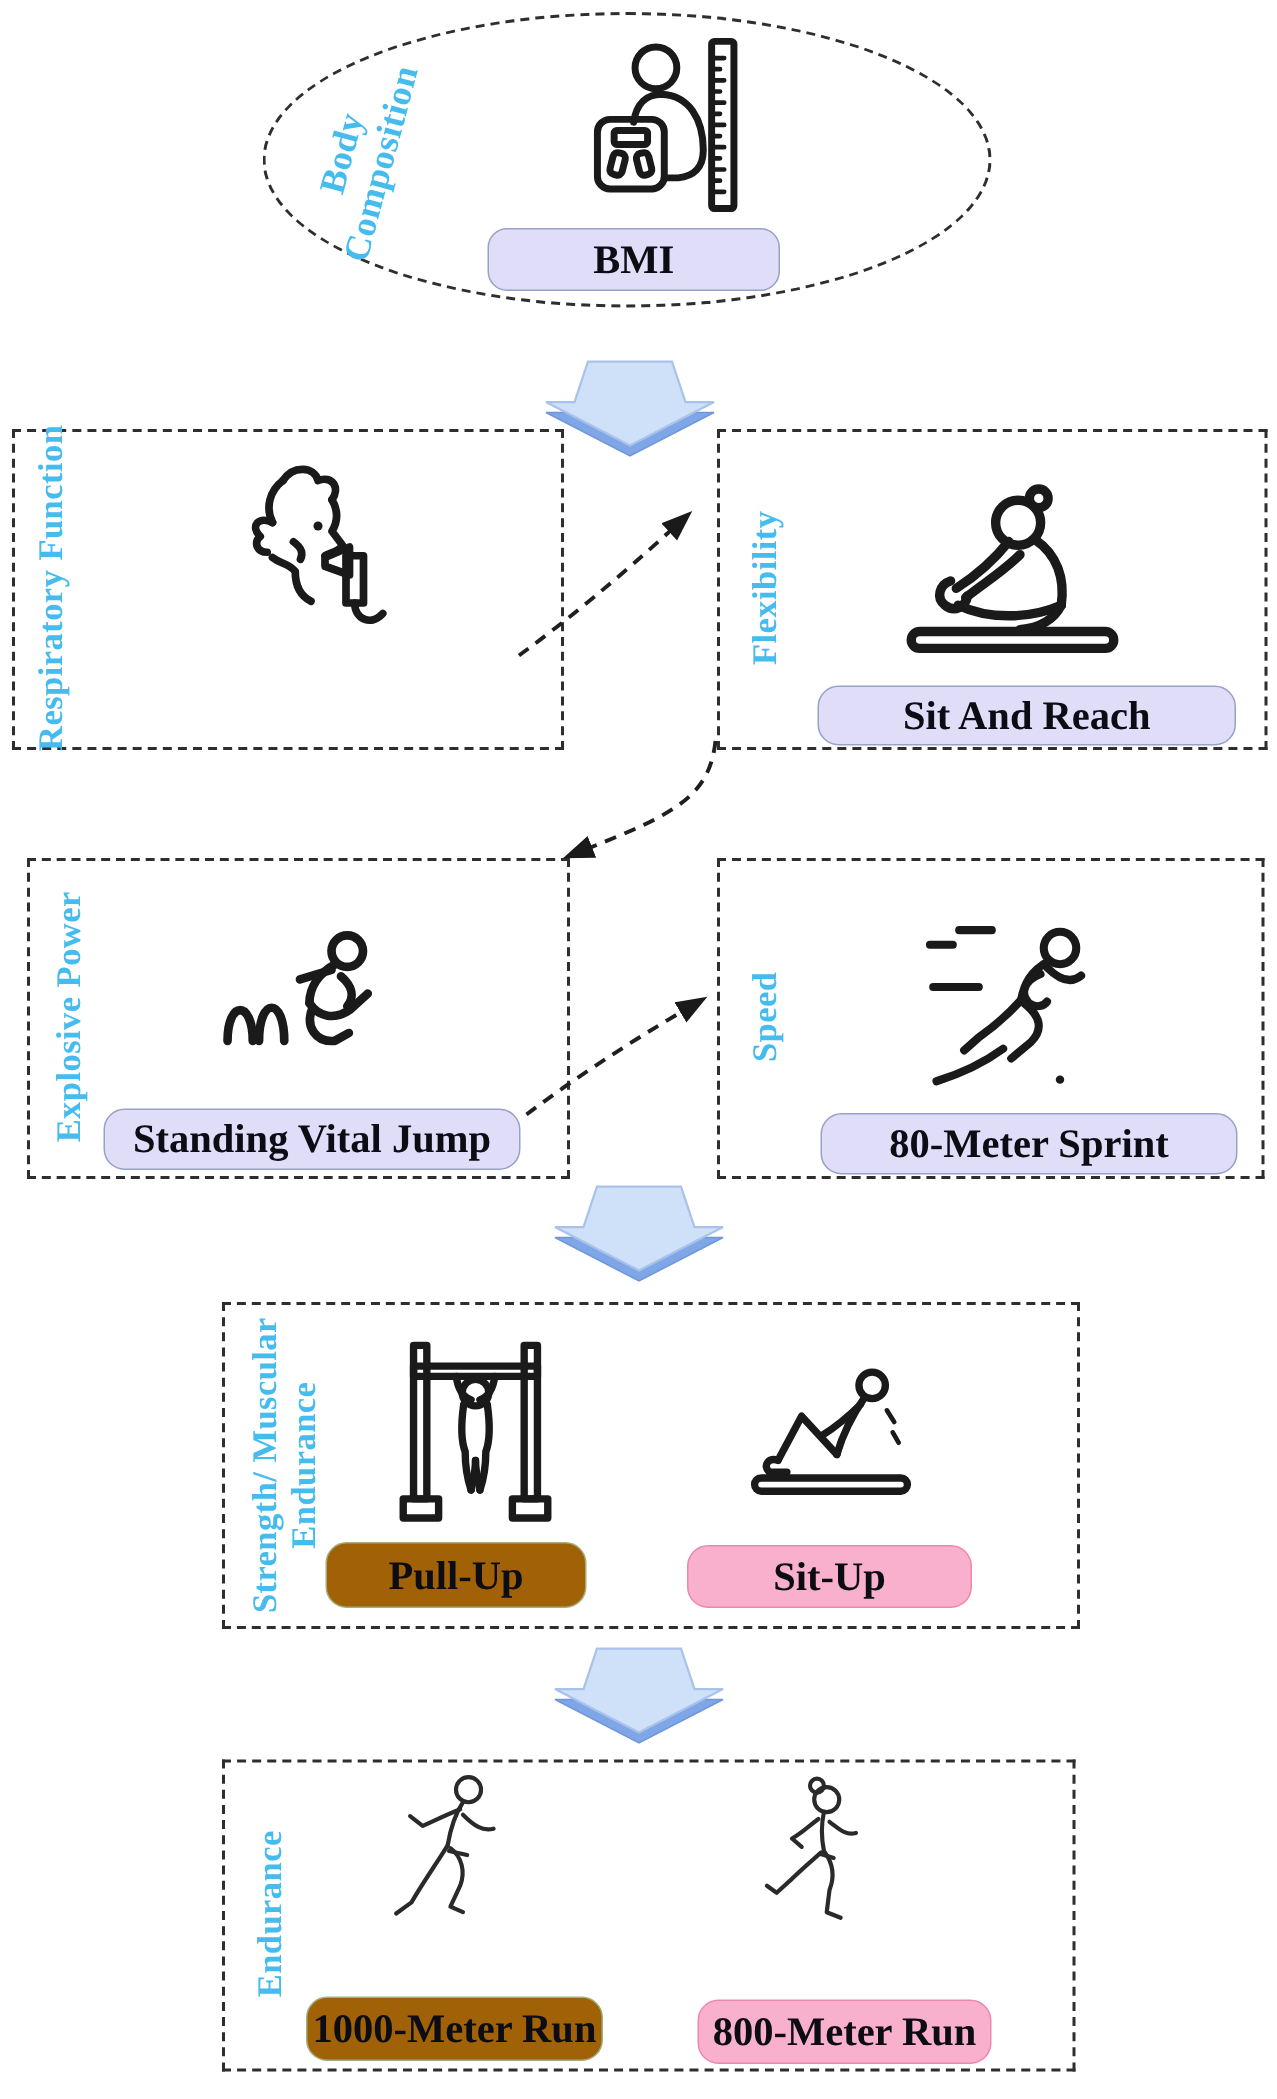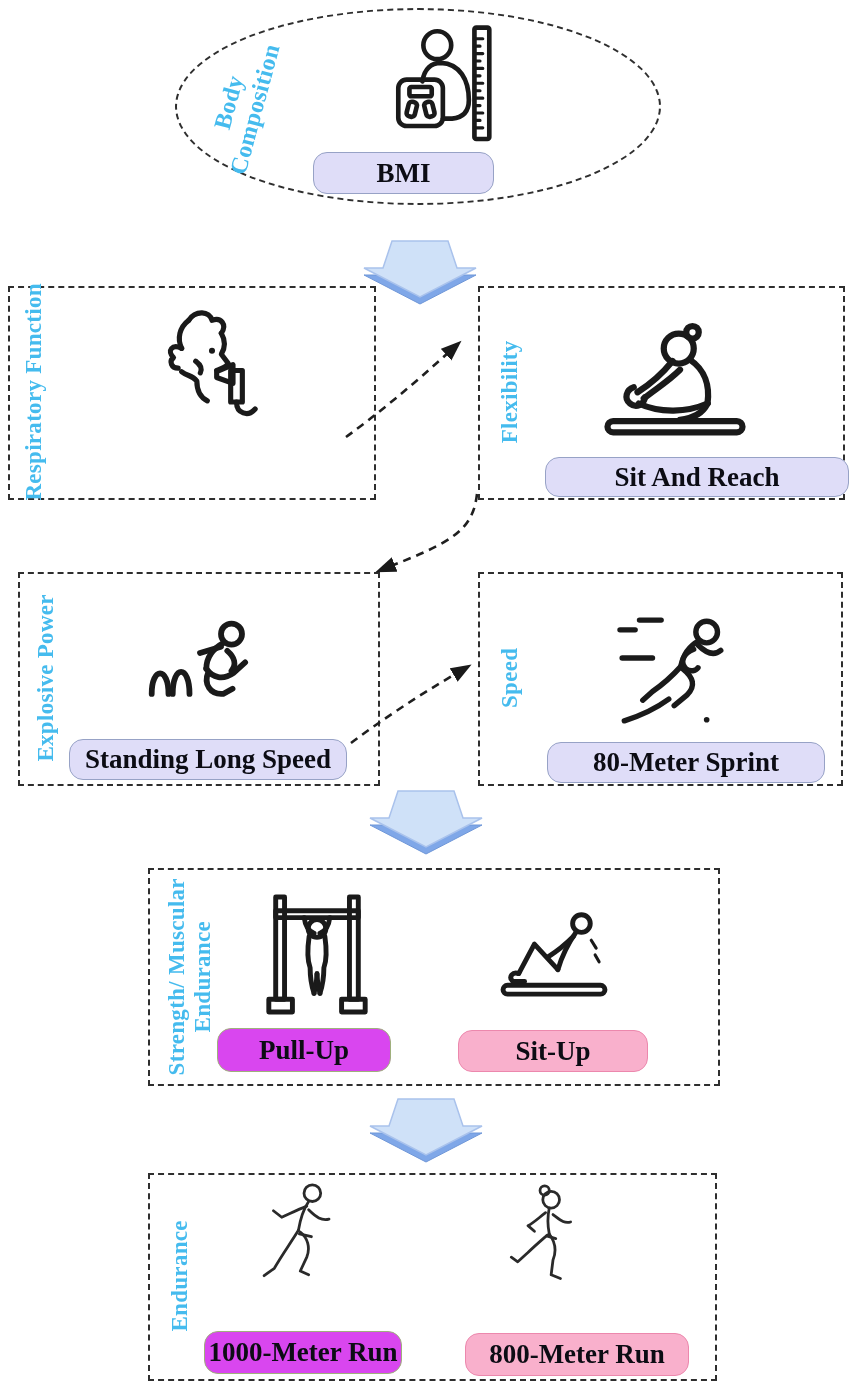--- a/index.html
+++ b/index.html
@@ -17,21 +17,21 @@
     position:absolute;color:#45bbee;font-weight:700;text-align:center;line-height:1.12;
     font-size:23px;transform:rotate(-90deg);letter-spacing:.3px;white-space:nowrap;
   }
   .vlabel .ln{display:block;white-space:nowrap;}
   .bc-label{transform:rotate(-75deg);font-size:24px;}
   .badge{
     position:absolute;display:flex;align-items:center;justify-content:center;
     border-radius:14px;box-sizing:border-box;color:#0c0c14;font-weight:700;font-size:27px;
   }
   .badge.lavender{background:#dfddf8;border:1.6px solid #97a2c6;}
-  .badge.green{background:#d946ef;border:1.6px solid #9fb07c;}
+  .badge.green{background:#a16207;border:1.6px solid #9fb07c;}
   .badge.pink{background:#f9b0cc;border:1.6px solid #ec88ad;}
   .icon{position:absolute;}
   .icon svg{width:100%;height:100%;}
   .stroke{fill:none;stroke:#1a1a1a;stroke-linecap:round;stroke-linejoin:round;}
   .thin{fill:none;stroke:#2a2a2a;stroke-linecap:round;stroke-linejoin:round;}
   .blue-arrow{position:absolute;width:116px;height:66px;}
   #connector-overlay{position:absolute;left:0;top:0;width:851px;height:1399px;pointer-events:none;}
 </style>
 </head>
 <body>
@@ -50,21 +50,21 @@
           <path stroke-width="3.4" d="M96 18h9M96 26h6M96 34h9M96 42h6M96 50h9M96 58h6M96 66h9M96 74h6M96 82h9M96 90h6M96 98h9M96 106h6M96 114h9"></path>
           <circle cx="56" cy="25" r="15"></circle>
           <path d="M40 64 C42 50 50 44 60 44 C80 45 90 62 90 84 C90 97 83 103 72 104 L62 104"></path>
           <rect x="14" y="62" width="48" height="50" rx="9"></rect>
           <rect x="26" y="70" width="24" height="10" rx="2"></rect>
           <rect x="24" y="86" width="9" height="16" rx="3.5" transform="rotate(14 28.5 94)"></rect>
           <rect x="43" y="86" width="9" height="16" rx="3.5" transform="rotate(-14 47.5 94)"></rect>
         </g>
       </svg>
     </div>
-    <div class="badge lavender" style="left:136px;top:142px;width:181px;height:42px;">
+    <div class="badge lavender" style="left:148px;top:142px;width:195px;height:42px;border-radius:13px;">
       <span>BMI</span>
     </div>
   </div>
 
   <svg class="blue-arrow" style="left:362px;top:240px;" viewBox="0 0 116 66">
     <polygon points="30,1 86,1 95,28 114,28 58,57 2,28 21,28" transform="translate(0,7)" fill="#7fa7e8" stroke="#6f97d8" stroke-width="1"></polygon>
     <polygon points="30,1 86,1 95,28 114,28 58,57 2,28 21,28" fill="#cfe1f8" stroke="#a9c2ec" stroke-width="1.5"></polygon>
   </svg>
 
   <div class="dashed-box" style="left:8px;top:286px;width:368px;height:214px;">
@@ -97,21 +97,21 @@
           <circle cx="74" cy="13" r="5"></circle>
           <path d="M72 35 C84 43 88 56 86 70"></path>
           <path d="M58 36 C50 46 41 54 30 61"></path>
           <path d="M64 43 C55 52 45 58 35 66"></path>
           <path d="M27 57 C21 59 19 66 24 70 C29 74 35 71 36 65"></path>
           <path d="M86 70 C70 77 48 78 31 70"></path>
           <path d="M86 70 C82 78 74 82 64 83"></path>
         </g>
       </svg>
     </div>
-    <div class="badge lavender" style="left:65px;top:169px;width:304px;height:40px;">
+    <div class="badge lavender" style="left:65px;top:169px;width:279px;height:40px;">
       <span>Sit And Reach</span>
     </div>
   </div>
 
   <div class="dashed-box" style="left:18px;top:572px;width:362px;height:214px;">
     <div class="vlabel" style="left:-69px;top:91px;width:190px;">Explosive Power</div>
     <div class="icon" style="left:105px;top:38px;width:150px;height:105px;">
       <svg viewBox="0 0 120 100">
         <g class="stroke" stroke-width="5.5">
           <path d="M14 78 C14 52 30 52 30 78"></path>
@@ -119,21 +119,21 @@
           <circle cx="90" cy="21" r="10"></circle>
           <path d="M83 29 C72 35 66 44 66 54"></path>
           <path d="M80 33 L60 39"></path>
           <path d="M86 37 C93 43 95 50 90 56"></path>
           <path d="M66 54 C72 63 82 65 92 58 L103 48"></path>
           <path d="M68 57 C63 69 70 79 82 78 L91 73"></path>
         </g>
       </svg>
     </div>
     <div class="badge lavender" style="left:49px;top:165px;width:278px;height:41px;">
-      <span>Standing Long Speed</span>
+      <span>Standing Vital Jump</span>
     </div>
   </div>
 
   <div class="dashed-box" style="left:478px;top:572px;width:365px;height:214px;">
     <div class="vlabel" style="left:-15px;top:91px;width:90px;">Speed</div>
     <div class="icon" style="left:122px;top:32px;width:140px;height:130px;">
       <svg viewBox="0 0 120 120">
         <g class="stroke" stroke-width="5">
           <path d="M30 13 L50 13"></path>
           <path d="M12 22 L26 22"></path>
@@ -233,21 +233,21 @@
           <circle cx="53" cy="19" r="9"></circle>
           <path d="M51 28 C49 37 49 46 51 56"></path>
           <path d="M47 33 C39 39 34 44 28 47 L35 53"></path>
           <path d="M55 35 C63 41 67 45 74 43"></path>
           <path d="M51 56 C57 64 59 74 55 84 L53 100 L63 104"></path>
           <path d="M49 57 C41 64 34 70 28 76 L17 86 L10 81"></path>
           <path d="M48 58 L58 61"></path>
         </g>
       </svg>
     </div>
-    <div class="badge pink" style="left:315px;top:158px;width:224px;height:43px;">
+    <div class="badge pink" style="left:315px;top:158px;width:196px;height:43px;">
       <span>800-Meter Run</span>
     </div>
   </div>
 
   <svg id="connector-overlay" viewBox="0 0 851 1399">
     <defs>
       <marker id="ah" orient="auto" markerWidth="9" markerHeight="8" refX="1.5" refY="3">
         <path d="M0,0 L8,3 L0,6 Z" fill="#1a1a1a"></path>
       </marker>
     </defs>

